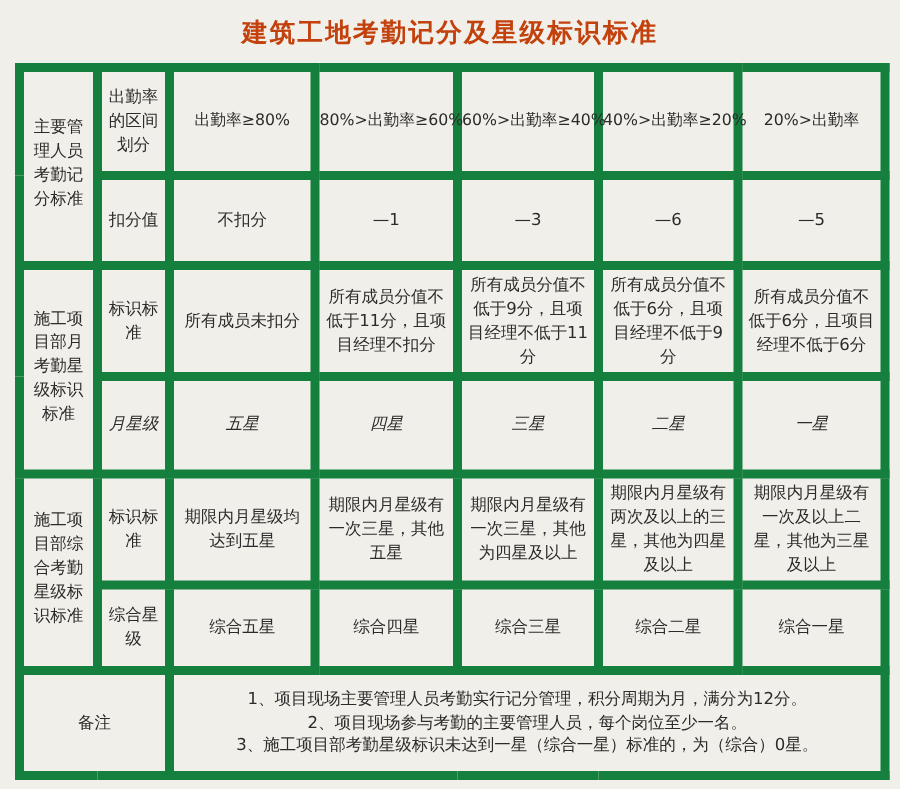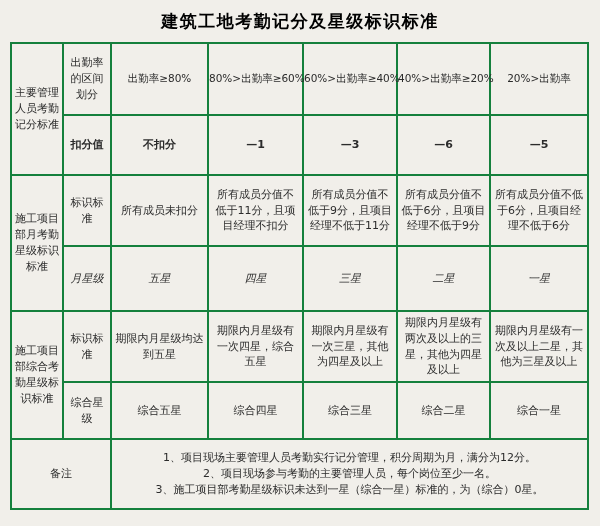--- a/index.html
+++ b/index.html
@@ -9,45 +9,45 @@
     font-family: "DejaVu Sans", sans-serif;
     position: relative;
     overflow: hidden;
   }
   .page-title {
     position: absolute;
     top: 10px; left: 0; width: 600px;
     text-align: center;
     font-size: 17px;
     font-weight: bold;
-    color: #000000;
+    color: #c2410c;
     letter-spacing: 1.5px;
   }
   table.standards {
     position: absolute;
     left: 10px; top: 42px;
     width: 577px;
     border-collapse: collapse;
     table-layout: fixed;
     color: #2b2b2b;
     border: 2px solid #3c3c3c;
   }
   table.standards td {
-    border: 2px solid #15803d;
+    border: 6px solid #15803d;
     text-align: center;
     vertical-align: middle;
     font-size: 11px;
     line-height: 1.45;
     padding: 2px 3px;
     word-break: break-all;
   }
-  td.group-cell { padding: 2px 1px; }
+  td.group-cell { padding: 2px 1px; font-family: Liberation Mono, monospace; }
   td.sub-cell   { padding: 2px 1px; }
   tr.r1 { height: 72px; }
-  tr.r2 { height: 60px; font-weight: bold; }
+  tr.r2 { height: 60px; }
   tr.r3 { height: 71px; }
   tr.r4 { height: 65px; font-style: italic; }
   tr.r5 { height: 71px; }
   tr.r6 { height: 57px; }
   tr.r7 { height: 70px; }
   tr.r1 td.range-cell {
     white-space: nowrap;
     padding: 2px 0;
     font-size: 10.5px;
     word-break: keep-all;
@@ -110,21 +110,21 @@
       <td>四星</td>
       <td>三星</td>
       <td>二星</td>
       <td>一星</td>
     </tr>
 
     <tr class="r5">
       <td class="group-cell" rowspan="2">施工项目部综合考勤星级标识标准</td>
       <td class="sub-cell">标识标准</td>
       <td>期限内月星级均达到五星</td>
-      <td>期限内月星级有一次四星，综合五星</td>
+      <td>期限内月星级有一次三星，其他五星</td>
       <td>期限内月星级有一次三星，其他为四星及以上</td>
       <td>期限内月星级有两次及以上的三星，其他为四星及以上</td>
       <td>期限内月星级有一次及以上二星，其他为三星及以上</td>
     </tr>
     <tr class="r6">
       <td class="sub-cell">综合星级</td>
       <td>综合五星</td>
       <td>综合四星</td>
       <td>综合三星</td>
       <td>综合二星</td>

